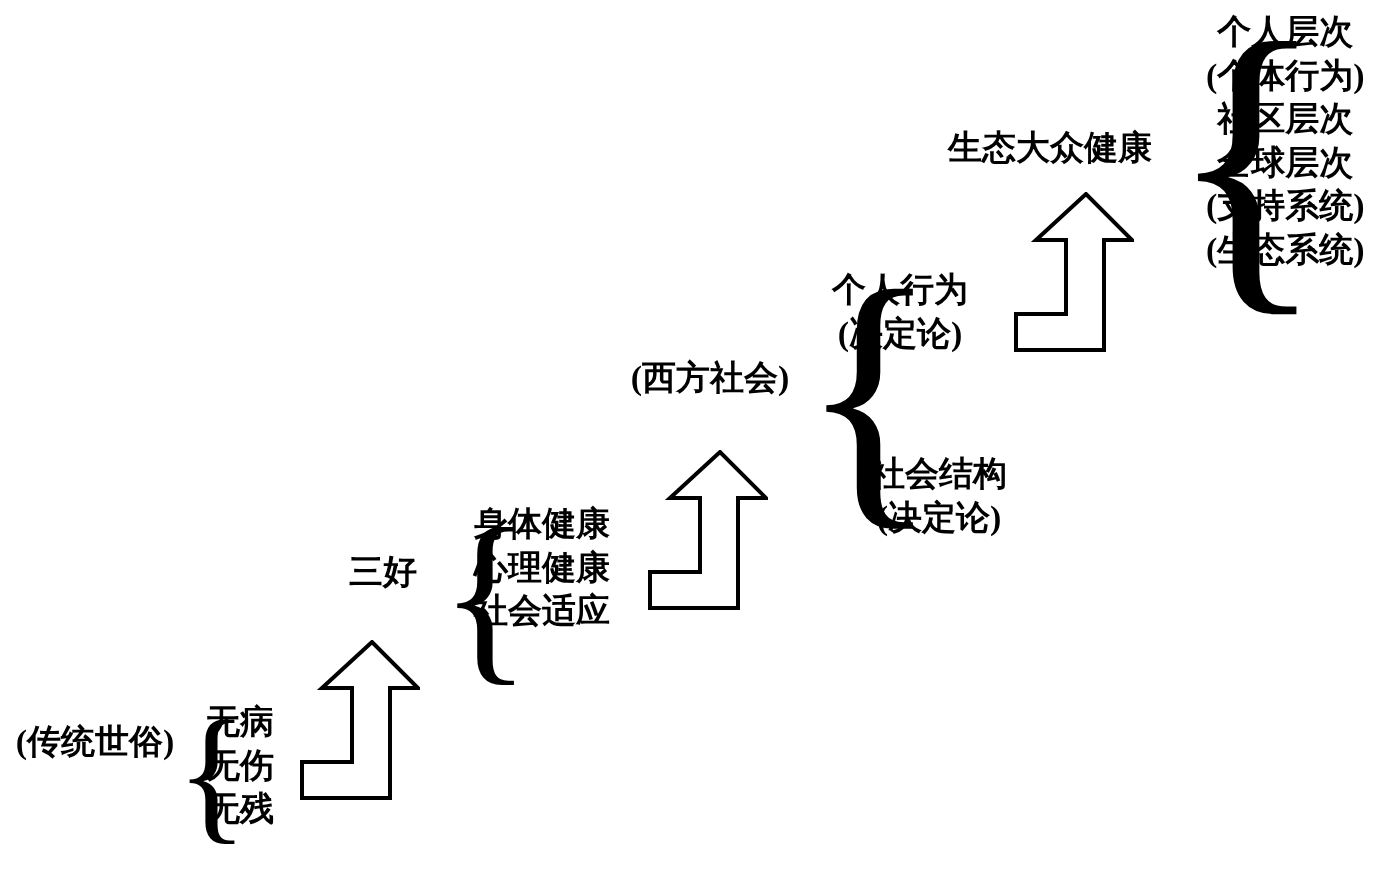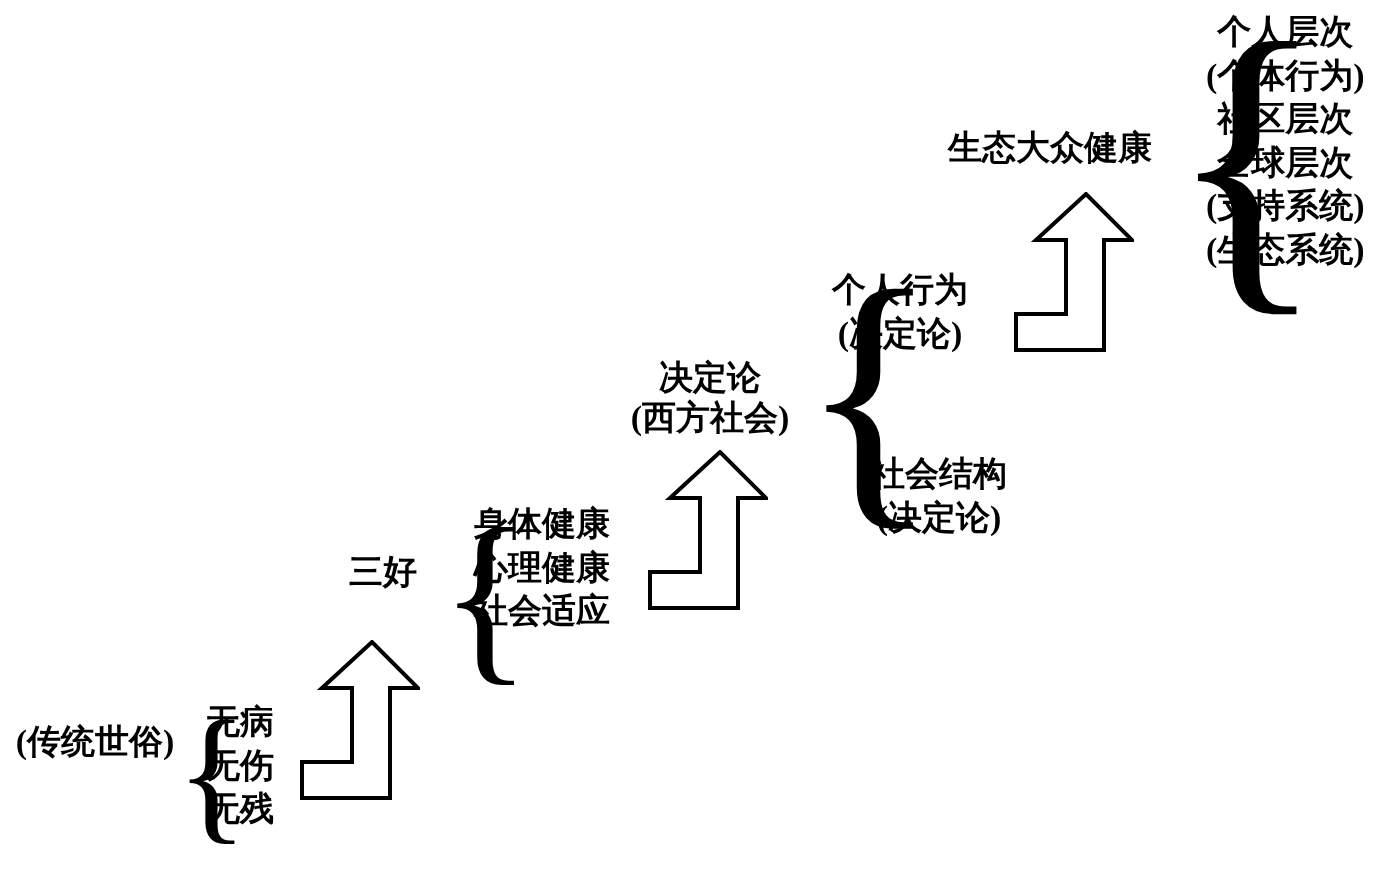--- a/index.html
+++ b/index.html
@@ -96,21 +96,20 @@
   </div>
 
   <div class="arrow" style="left:648px; top:450px;">
     <svg width="120" height="160" viewBox="0 0 120 160">
       <path d="M 2 158 L 2 122 L 52 122 L 52 48 L 22 48 L 72 2 L 118 48 L 90 48 L 90 158 Z" fill="#ffffff" stroke="#000000" stroke-width="4" stroke-linejoin="miter"></path>
     </svg>
   </div>
 
   <div class="stage">
     <div class="label" style="left:610px; top:358px; width:200px;">
-      <span class="l1">决定论</span>
       <span class="l2">(西方社会)</span>
     </div>
 
     <div class="brace" style="left:800px; top:248px; font-size:290px;">{</div>
 
     <div class="items center" style="left:832px; top:268px;">
       <div>个人行为</div>
       <div>(决定论)</div>
     </div>
 

